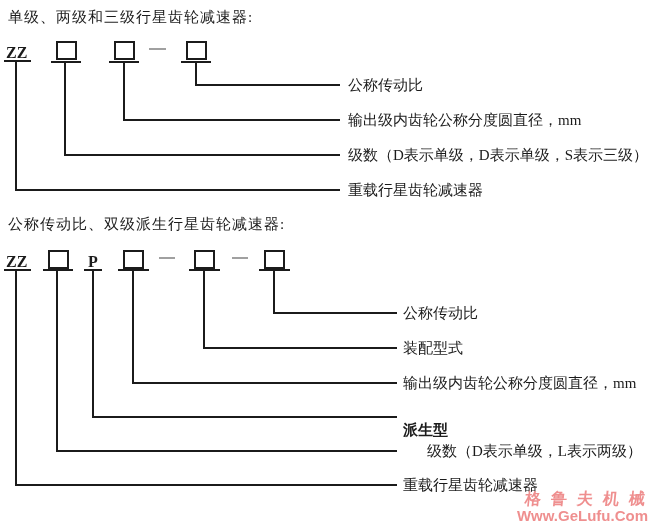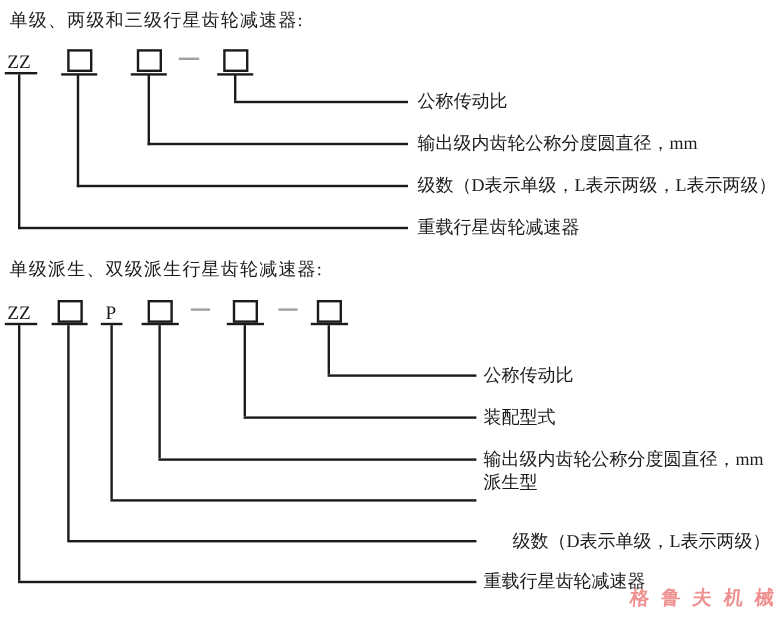--- a/index.html
+++ b/index.html
@@ -13,21 +13,21 @@
   }
   .title{
     position:absolute;
     font-size:15px;
     letter-spacing:1px;
     white-space:nowrap;
   }
   .code-letter{
     position:absolute;
     font-size:16px;
-    font-weight:400;
+    font-weight:700;
     white-space:nowrap;
   }
   .box{
     position:absolute;
     width:17px;height:15px;
     border:2px solid #1b1b1b;
     background:#ffffff;
   }
   .tick{   
     position:absolute;
@@ -106,26 +106,26 @@
     <div class="hline" style="left:123px;top:119px;width:217px;"></div>
 
     <div class="vline" style="left:64px;top:62px;height:94px;"></div>
     <div class="hline" style="left:64px;top:154px;width:276px;"></div>
 
     <div class="vline" style="left:15px;top:62px;height:129px;"></div>
     <div class="hline" style="left:15px;top:189px;width:325px;"></div>
 
     <div class="lbl" style="left:348px;top:85px;">公称传动比</div>
     <div class="lbl" style="left:348px;top:120px;">输出级内齿轮公称分度圆直径，mm</div>
-    <div class="lbl" style="left:348px;top:155px;">级数（D表示单级，L表示两级，L表示两级）</div>
+    <div class="lbl" style="left:348px;top:155px;">级数（D表示单级，D表示单级，S表示三级）</div>
     <div class="lbl" style="left:348px;top:190px;">重载行星齿轮减速器</div>
   </div>
 
   <div>
-    <div class="title" style="left:8px;top:215px;">单级派生、双级派生行星齿轮减速器:</div>
+    <div class="title" style="left:8px;top:215px;">公称传动比、双级派生行星齿轮减速器:</div>
 
     <div class="code-letter" style="left:6px;top:253px;">ZZ</div>
     <div class="tick" style="left:4px;top:269px;width:27px;"></div>
 
     <div class="box" style="left:48px;top:250px;"></div>
     <div class="tick" style="left:43px;top:269px;width:30px;"></div>
 
     <div class="code-letter" style="left:88px;top:253px;">P</div>
     <div class="tick" style="left:84px;top:269px;width:18px;"></div>
 
@@ -156,22 +156,23 @@
 
     <div class="vline" style="left:56px;top:271px;height:179px;"></div>
     <div class="hline" style="left:56px;top:450px;width:341px;"></div>
 
     <div class="vline" style="left:15px;top:271px;height:213px;"></div>
     <div class="hline" style="left:15px;top:484px;width:382px;"></div>
 
     <div class="lbl" style="left:403px;top:313px;">公称传动比</div>
     <div class="lbl" style="left:403px;top:348px;text-align:right;">装配型式</div>
     <div class="lbl" style="left:403px;top:383px;">输出级内齿轮公称分度圆直径，mm</div>
-    <div class="lbl" style="left:403px;top:402px;">派生型</div>
+    <div class="lbl" style="left:403px;top:430px;font-weight:bold;">派生型</div>
     <div class="lbl" style="left:427px;top:451px;">级数（D表示单级，L表示两级）</div>
     <div class="lbl" style="left:403px;top:485px;">重载行星齿轮减速器</div>
   </div>
 
   <div class="watermark">
     <div class="wm-cn">格 鲁 夫 机 械</div>
+    <div class="wm-url">Www.GeLufu.Com</div>
   </div>
 
 </div>
 
 </body></html>

